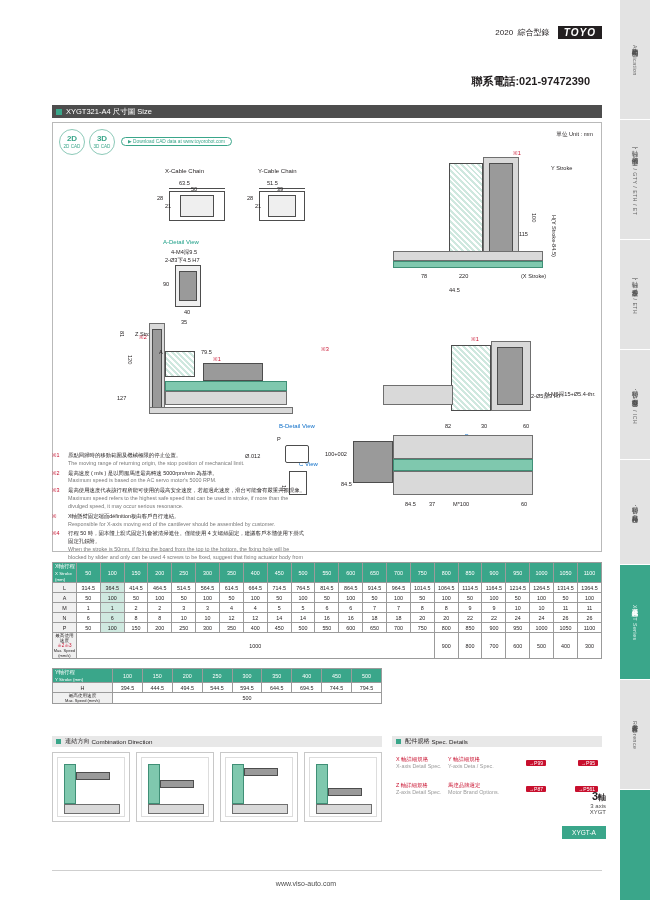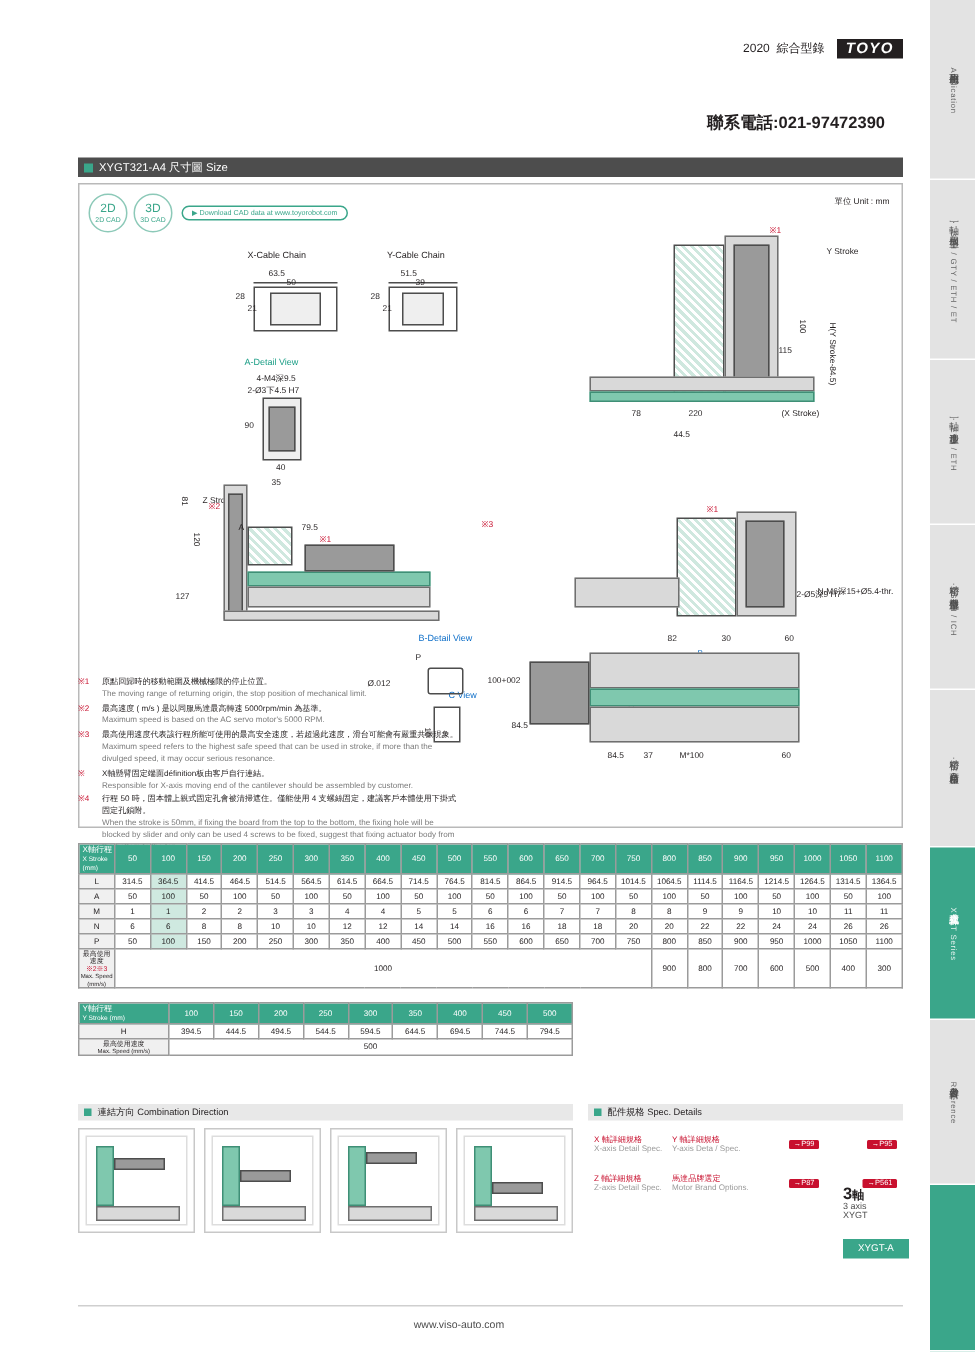--- a/index.html
+++ b/index.html
@@ -61,21 +61,21 @@
   }
 
   
   .cad-badges { position:absolute; left:6px; top:6px; display:flex; gap:4px; }
   .cad-b {
     width:26px; height:26px; border-radius:50%;
     border:1px solid #8cc9b8; color:#3aa68a;
     display:flex; flex-direction:column; align-items:center; justify-content:center;
     font-size:4.6px; line-height:1.1; background:#fff;
   }
-  .cad-b .big { font-size:8px; font-weight:normal; }
+  .cad-b .big { font-size:8px; font-weight:bold; }
   .cad-dl {
     position:absolute; left:68px; top:14px;
     border:1px solid #3aa68a; color:#3aa68a; border-radius:7px;
     padding:1px 6px; font-size:4.8px; background:#fff;
   }
   .unit-note { position:absolute; right:8px; top:8px; font-size:5.6px; }
 
   
   .lbl { position:absolute; font-size:5.6px; }
   .lbl.teal { color:#1b9e86; }
@@ -122,21 +122,21 @@
     position:absolute; font-size:5.4px; display:flex; align-items:center;
     width:150px; justify-content:space-between;
   }
   .spec-item .nm { color:#c8102e; }
   .spec-item .nm .en { color:#9a9a9a; }
   .spec-item .pg {
     background:#c8102e; color:#fff; padding:0 3px; font-size:5px; border-radius:1px;
   }
 
   .bot-label {
-    position:absolute; right:44px; text-align:left; font-size:6px; color:#4d4d4d;
+    position:absolute; right:44px; text-align:right; font-size:6px; color:#4d4d4d;
   }
   .bot-label .big { font-size:11px; color:#231f20; font-weight:bold; }
   .bot-chip {
     position:absolute; right:44px; width:44px; height:13px; background:#3aa68a;
     color:#fff; font-size:6.5px; display:flex; align-items:center; justify-content:center;
   }
   .footer {
     position:absolute; left:0; bottom:14px; width:612px; text-align:center;
     font-size:7px; color:#4d4d4d;
   }

